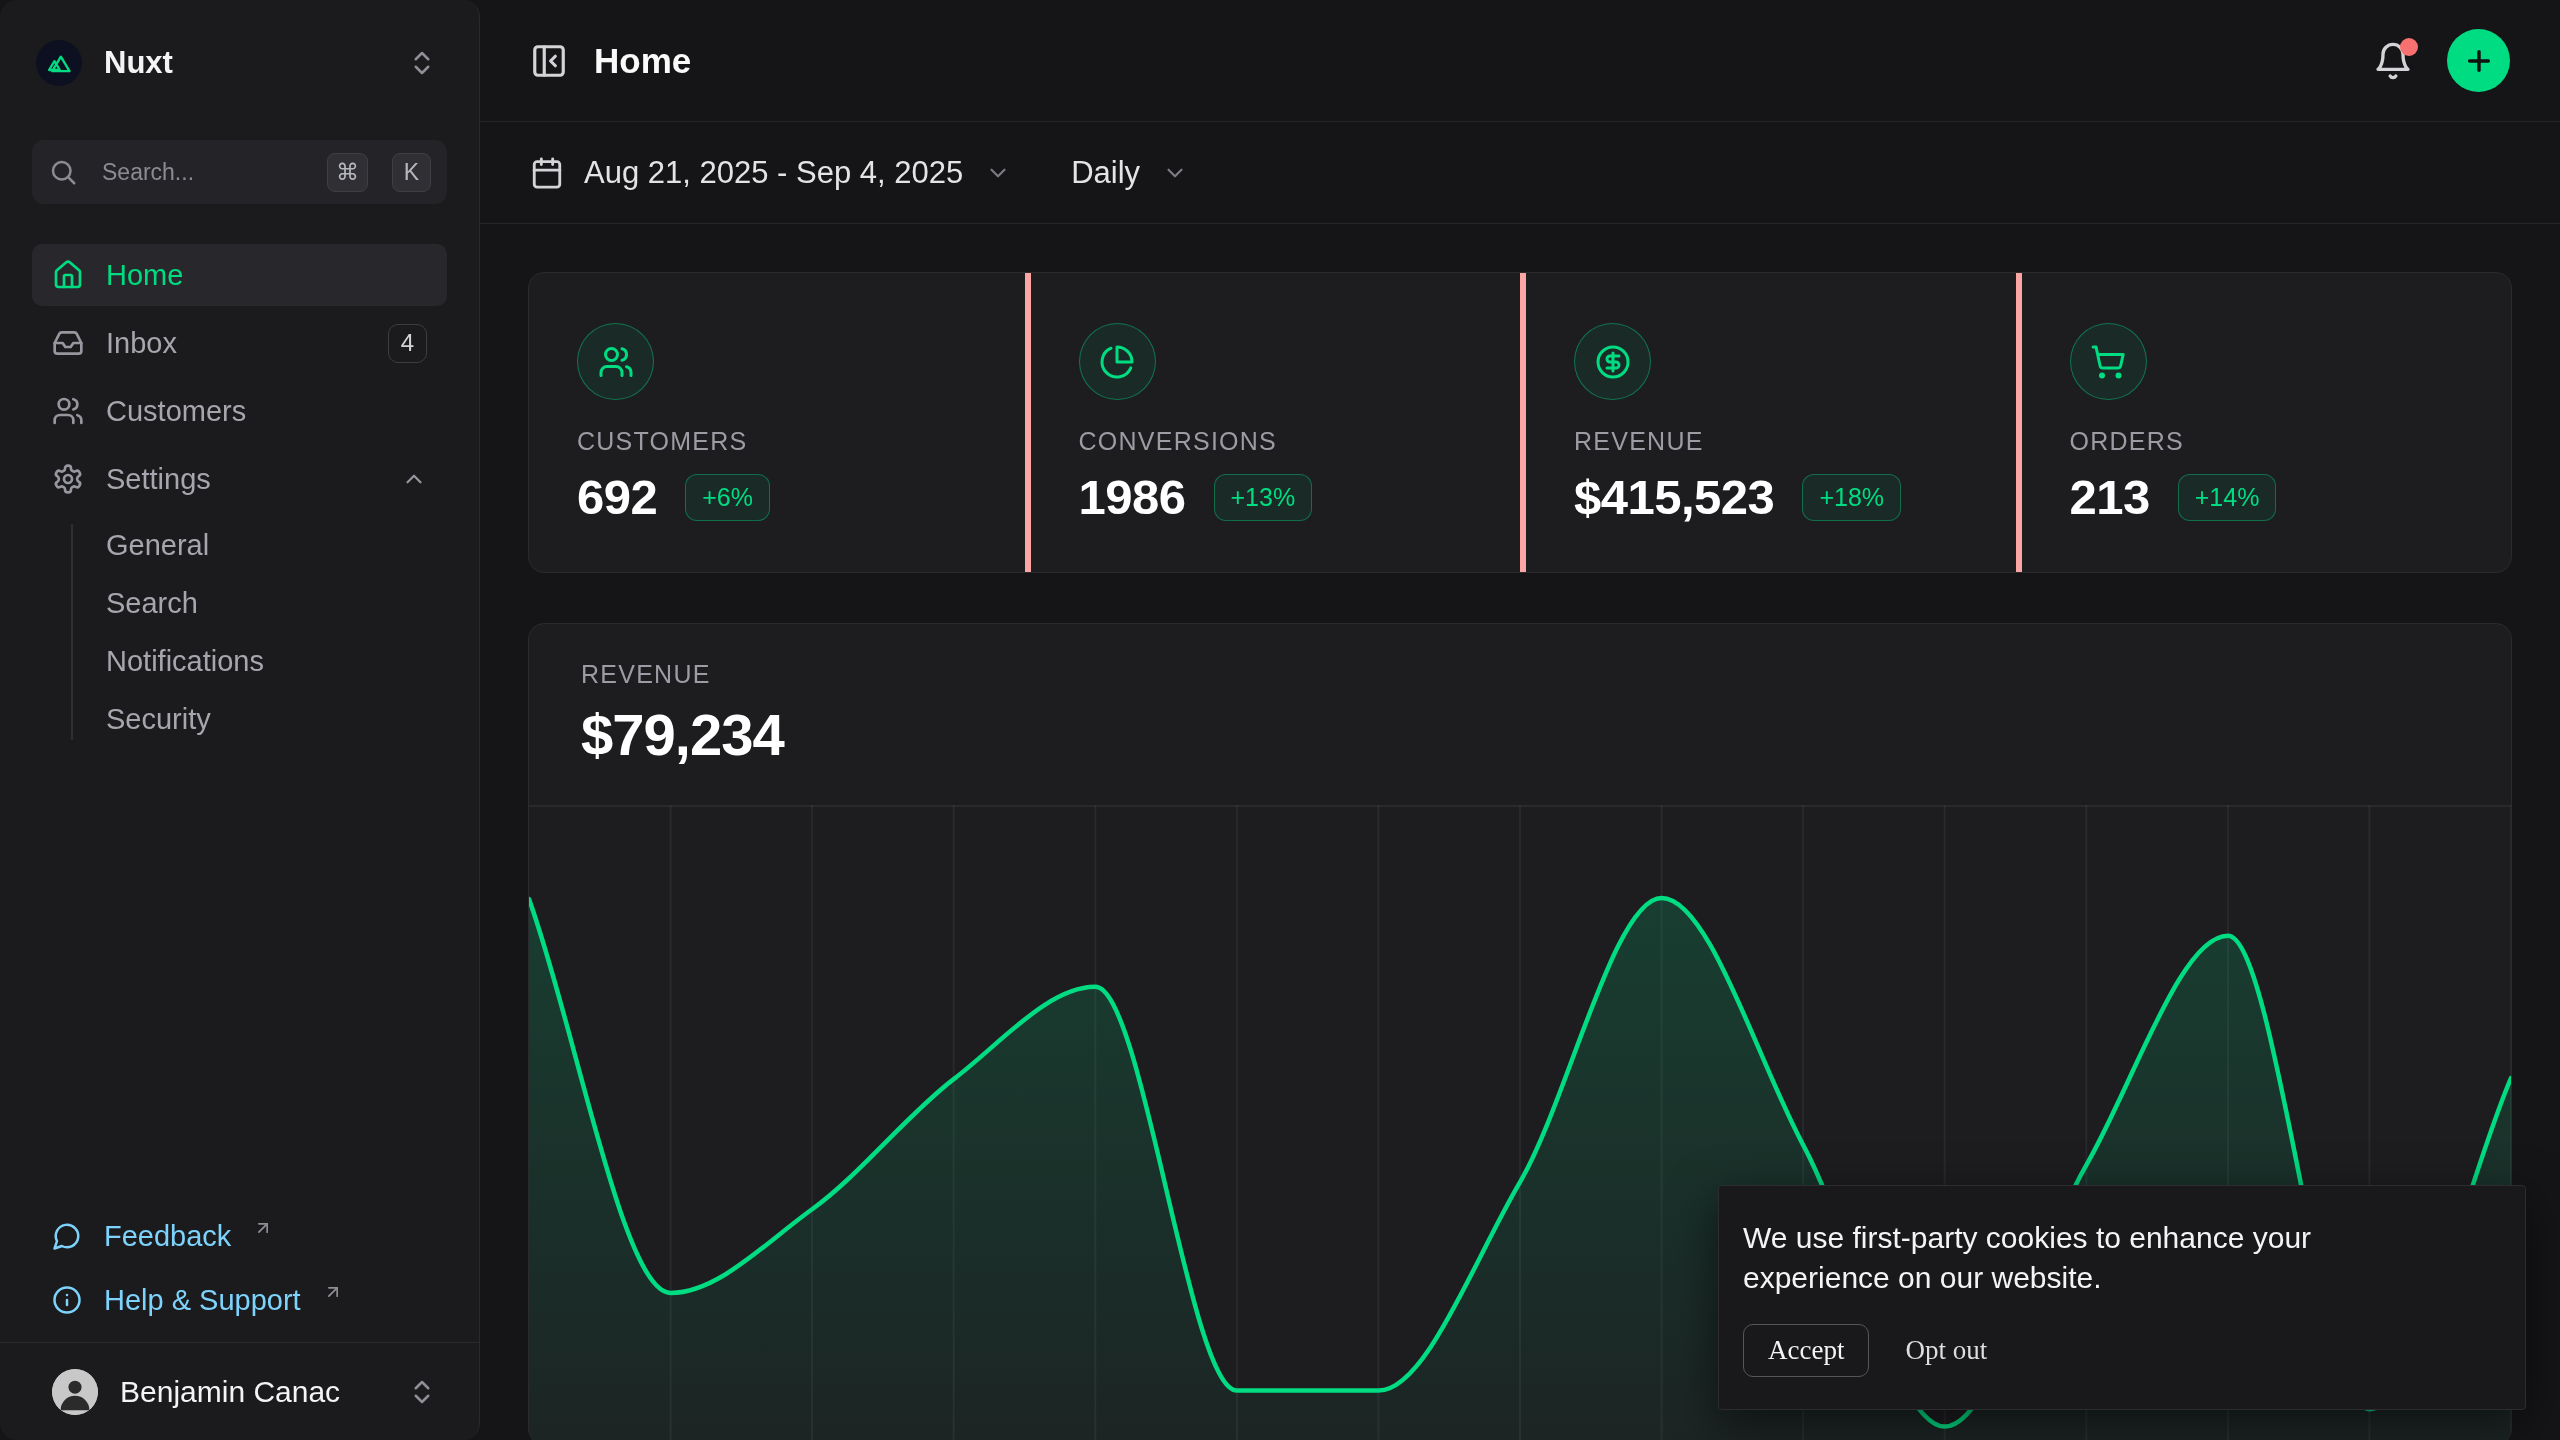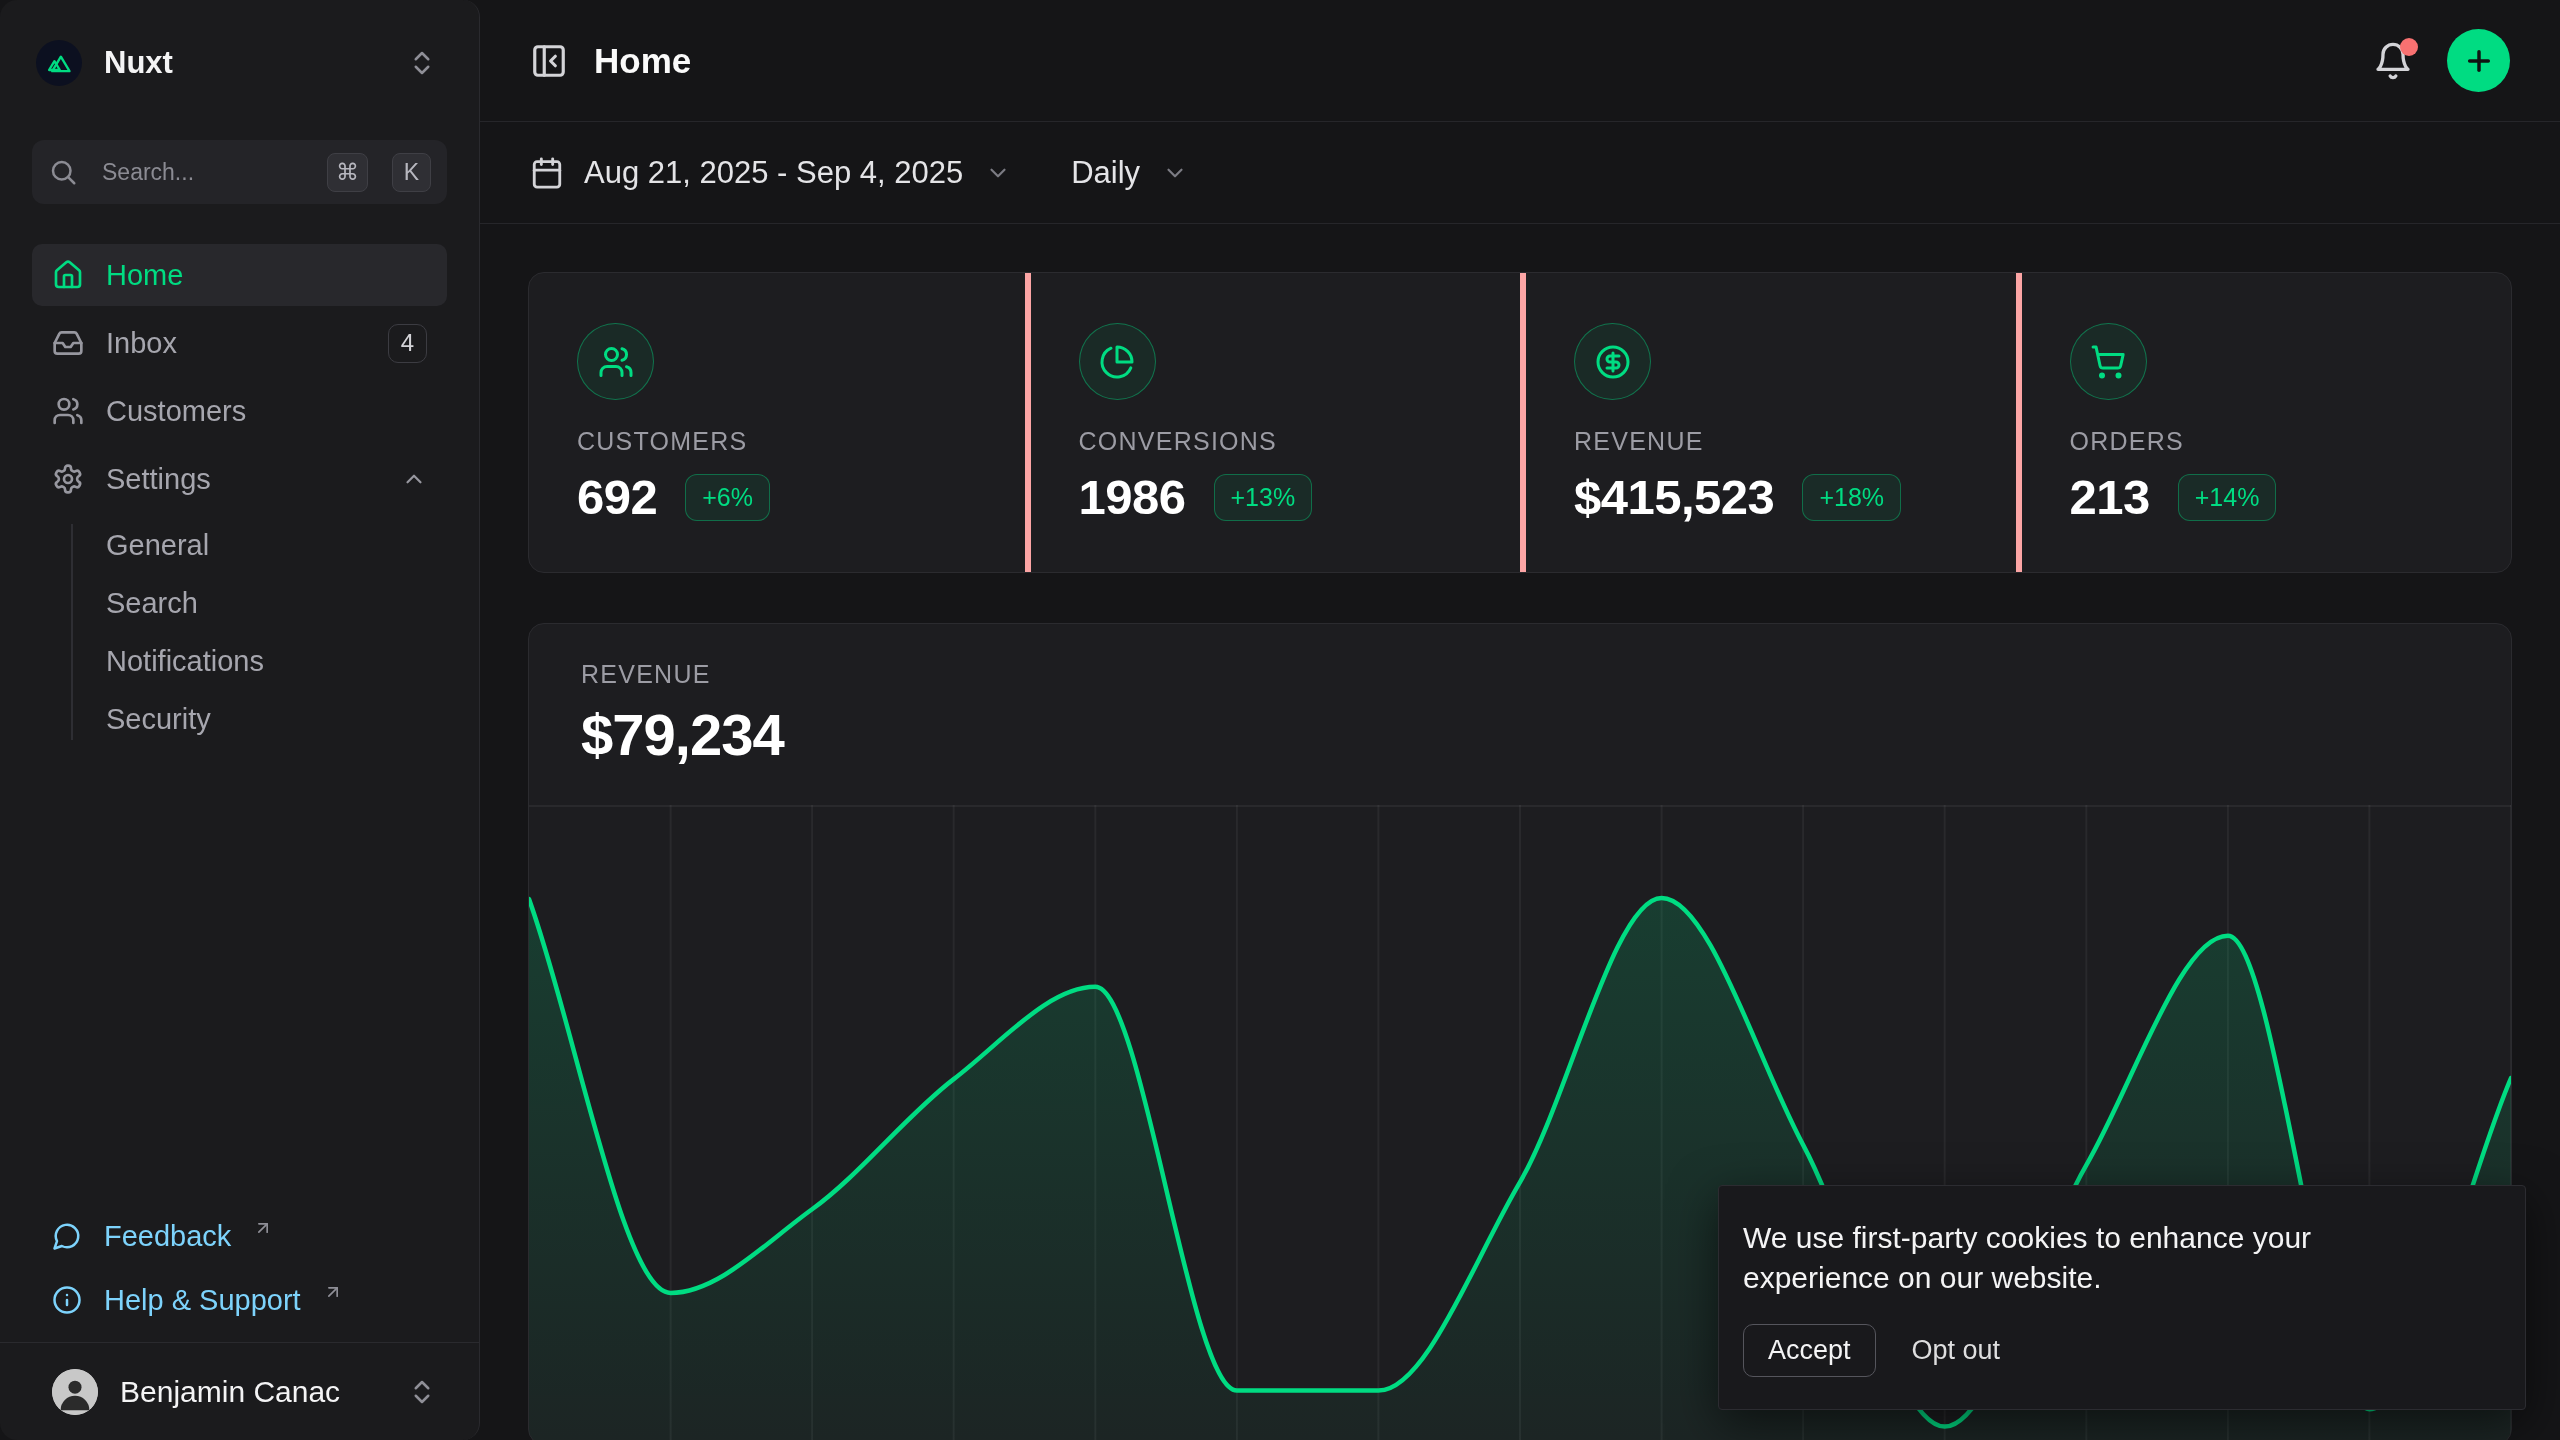--- a/index.html
+++ b/index.html
@@ -82,21 +82,21 @@
   .chart-label { font-size:25px; font-weight:500; letter-spacing:.05em; color:#9c9ca4; }
   .chart-value { margin-top:12px; font-size:58px; font-weight:700; color:#ffffff; letter-spacing:-1px; }
   .plot { position:absolute; left:0; right:0; top:181px; bottom:0; }
   .plot svg { width:100%; height:100%; display:block; }
 
   
   .cookie-banner { position:absolute; right:34px; bottom:30px; width:808px; background:#19191c;
                    border:1px solid #2c2c31; border-radius:4px; padding:32px 24px; z-index:50;
                    box-shadow:0 14px 48px rgba(0,0,0,.55); }
   .cookie-text { font-size:30px; line-height:40px; color:#f4f4f5; width:630px; }
-  .cookie-actions { margin-top:26px; display:flex; align-items:center; gap:32px; }
+  .cookie-actions { margin-top:26px; display:flex; align-items:center; gap:32px;font-family:Liberation Serif, serif; }
   .accept-btn { border:1px solid #55555c; background:transparent; border-radius:10px; padding:10px 24px;
                 font-size:27px; color:#f4f4f5; font-family:inherit; cursor:pointer; }
   .optout-btn { font-size:27px; color:#dededf; cursor:pointer; background:none; border:none; font-family:inherit; padding:10px 4px; }
 </style>
 </head>
 <body>
 
 <aside class="sidebar">
   <div class="logo-row">
     <span class="logo-avatar">

